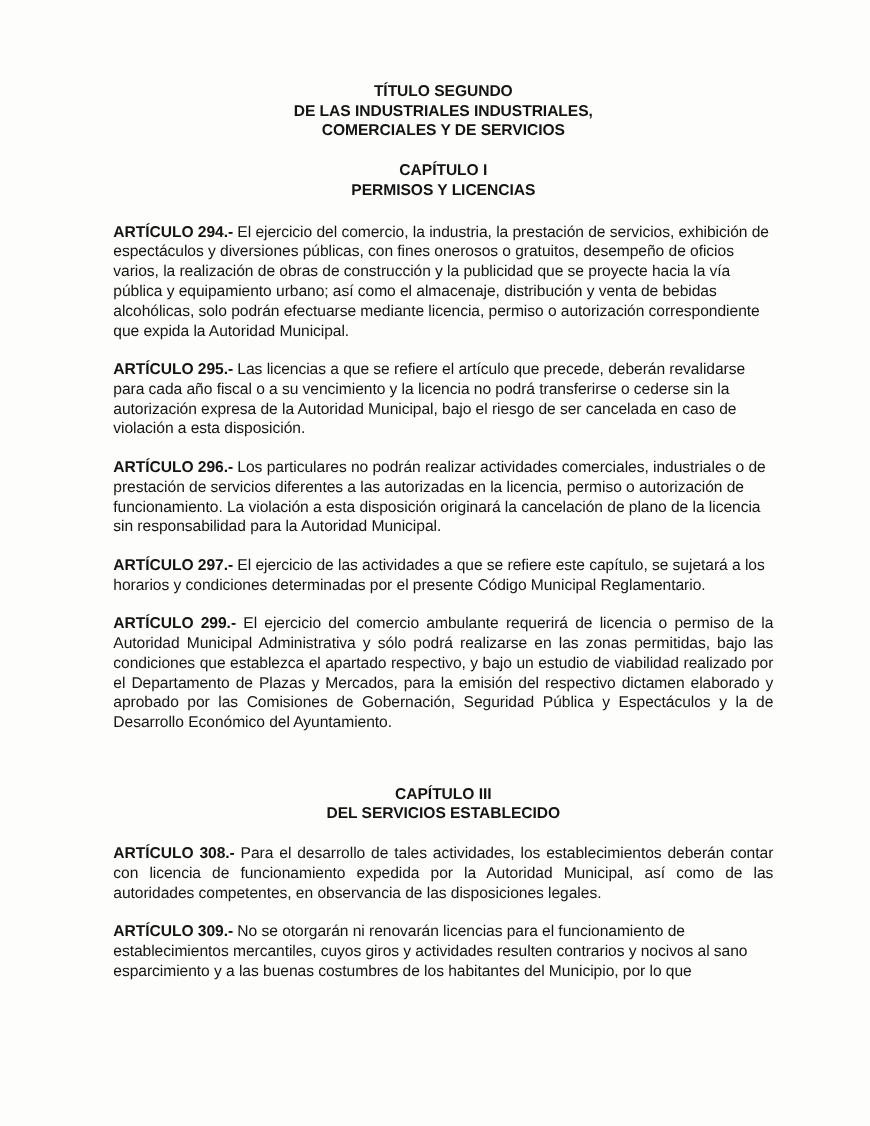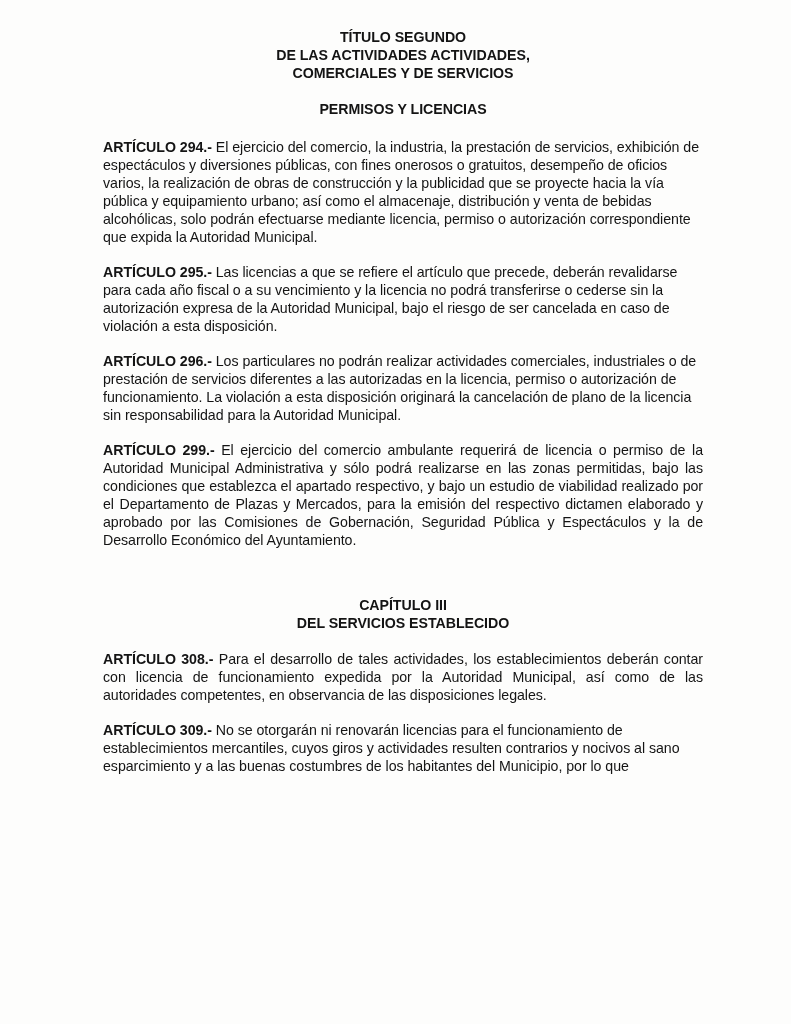--- a/index.html
+++ b/index.html
@@ -11,21 +11,21 @@
     position: relative;
     width: 791px;
     height: 1024px;
     box-sizing: border-box;
     background: #fdfdfc;
     color: #141414;
     font-family: "Liberation Sans", sans-serif;
     font-size: 14.2px;
     line-height: 18px;
     letter-spacing: -0.05px;
-    padding: 28px 88px 0 103px;
+    padding: 74px 88px 0 103px;
     overflow: hidden;
   }
   .heading-block {
     text-align: center;
     font-weight: bold;
     margin: 0 0 18px 0;
   }
   .heading-block div {
     white-space: nowrap;
   }
@@ -49,43 +49,48 @@
     font-weight: bold;
   }
 </style>
 </head>
 <body>
 
 <div class="page">
 
   <div class="heading-block title-block">
     <div>TÍTULO SEGUNDO</div>
-    <div>DE LAS ACTIVIDADES ACTIVIDADES,</div>
+    <div>DE LAS INDUSTRIALES INDUSTRIALES,</div>
     <div>COMERCIALES Y DE SERVICIOS</div>
   </div>
 
   <div class="heading-block chapter1-block">
+    <div>CAPÍTULO I</div>
     <div>PERMISOS Y LICENCIAS</div>
   </div>
 
   <p class="article" data-align="left">
     <span class="article-label">ARTÍCULO 294.-</span>
     <span class="article-text">El ejercicio del comercio, la industria, la prestación de servicios, exhibición de espectáculos y diversiones públicas, con fines onerosos o gratuitos, desempeño de oficios varios, la realización de obras de construcción y la publicidad que se proyecte hacia la vía pública y equipamiento urbano; así como el almacenaje, distribución y venta de bebidas alcohólicas, solo podrán efectuarse mediante licencia, permiso o autorización correspondiente que expida la Autoridad Municipal.</span>
   </p>
 
   <p class="article" data-align="left">
     <span class="article-label">ARTÍCULO 295.-</span>
     <span class="article-text">Las licencias a que se refiere el artículo que precede, deberán revalidarse para cada año fiscal o a su vencimiento y la licencia no podrá transferirse o cederse sin la autorización expresa de la Autoridad Municipal, bajo el riesgo de ser cancelada en caso de violación a esta disposición.</span>
   </p>
 
   <p class="article" data-align="left">
     <span class="article-label">ARTÍCULO 296.-</span>
     <span class="article-text">Los particulares no podrán realizar actividades comerciales, industriales o de prestación de servicios diferentes a las autorizadas en la licencia, permiso o autorización de funcionamiento. La violación a esta disposición originará la cancelación de plano de la licencia sin responsabilidad para la Autoridad Municipal.</span>
   </p>
 
+  <p class="article" data-align="left">
+    <span class="article-label">ARTÍCULO 297.-</span>
+    <span class="article-text">El ejercicio de las actividades a que se refiere este capítulo, se sujetará a los horarios y condiciones determinadas por el presente Código Municipal Reglamentario.</span>
+  </p>
 
 
   <p class="article" data-align="justify">
     <span class="article-label">ARTÍCULO 299.-</span>
     <span class="article-text">El ejercicio del comercio ambulante requerirá de licencia o permiso de la Autoridad Municipal Administrativa y sólo podrá realizarse en las zonas permitidas, bajo las condiciones que establezca el apartado respectivo, y bajo un estudio de viabilidad realizado por el Departamento de Plazas y Mercados, para la emisión del respectivo dictamen elaborado y aprobado por las Comisiones de Gobernación, Seguridad Pública y Espectáculos y la de Desarrollo Económico del Ayuntamiento.</span>
   </p>
 
   <div class="heading-block chapter3-block">
     <div>CAPÍTULO III</div>
     <div>DEL SERVICIOS ESTABLECIDO</div>

